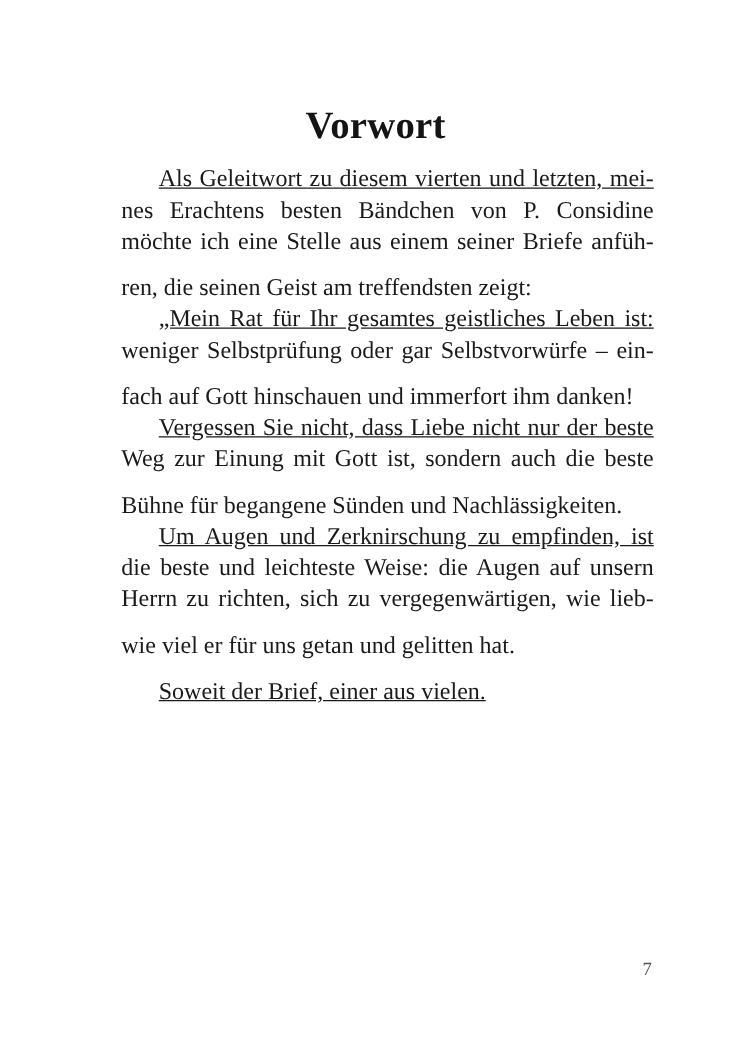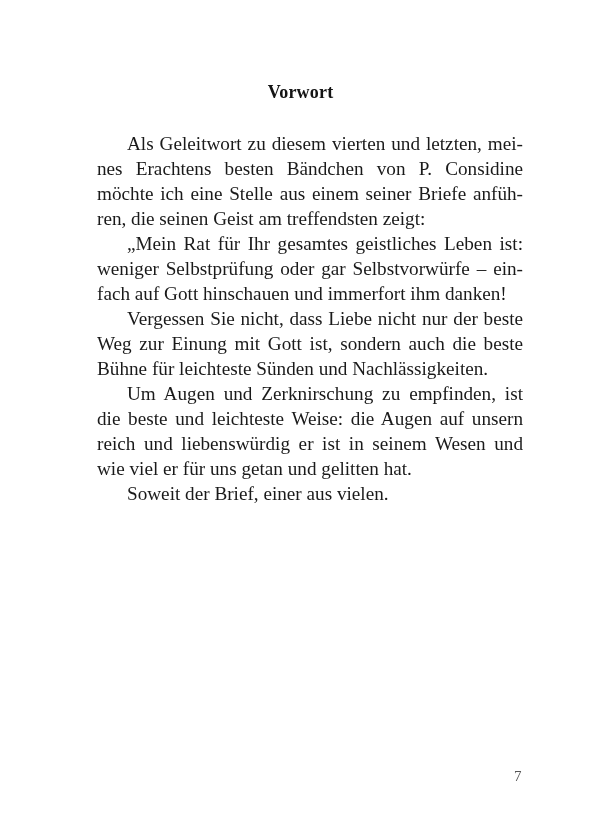--- a/index.html
+++ b/index.html
@@ -20,44 +20,46 @@
     left: 0; top: 0;
     width: 601px; height: 838px;
   }
   .title {
     position: absolute;
     top: 82px;
     left: 0;
     width: 601px;
     text-align: center;
     font-weight: bold;
-    font-size: 18px;
+    font-size: 31px;
     letter-spacing: 0.2px;
     color: #141414;
   }
   .text-block {
     position: absolute;
     left: 97px;
     top: 131px;
     width: 426px;
   }
   .line {
     display: block;
     height: 25px;
     line-height: 25px;
     font-size: 19.2px;
     white-space: nowrap;
     text-align: justify;
     text-align-last: justify;
   }
   .line.indent {
     padding-left: 30px;
+    text-decoration: underline;
   }
   .line.last {
     text-align-last: left;
+    margin-top: 12px;
   }
   .page-number {
     position: absolute;
     top: 768px;
     left: 514px;
     font-size: 15px;
     color: #555555;
   }
 </style>
 </head>
@@ -77,27 +79,27 @@
 
     <div>
       <span class="line indent">„Mein Rat für Ihr gesamtes geistliches Leben ist:</span>
       <span class="line">weniger Selbstprüfung oder gar Selbstvorwürfe – ein-</span>
       <span class="line last">fach auf Gott hinschauen und immerfort ihm danken!</span>
     </div>
 
     <div>
       <span class="line indent">Vergessen Sie nicht, dass Liebe nicht nur der beste</span>
       <span class="line">Weg zur Einung mit Gott ist, sondern auch die beste</span>
-      <span class="line last">Bühne für leichteste Sünden und Nachlässigkeiten.</span>
+      <span class="line last">Bühne für begangene Sünden und Nachlässigkeiten.</span>
     </div>
 
     <div>
       <span class="line indent">Um Augen und Zerknirschung zu empfinden, ist</span>
       <span class="line">die beste und leichteste Weise: die Augen auf unsern</span>
-      <span class="line">reich und liebenswürdig er ist in seinem Wesen und</span>
+      <span class="line">Herrn zu richten, sich zu vergegenwärtigen, wie lieb-</span>
       <span class="line last">wie viel er für uns getan und gelitten hat.</span>
     </div>
 
 
 
     <div>
       <span class="line indent last">Soweit der Brief, einer aus vielen.</span>
     </div>
   </div>
 

